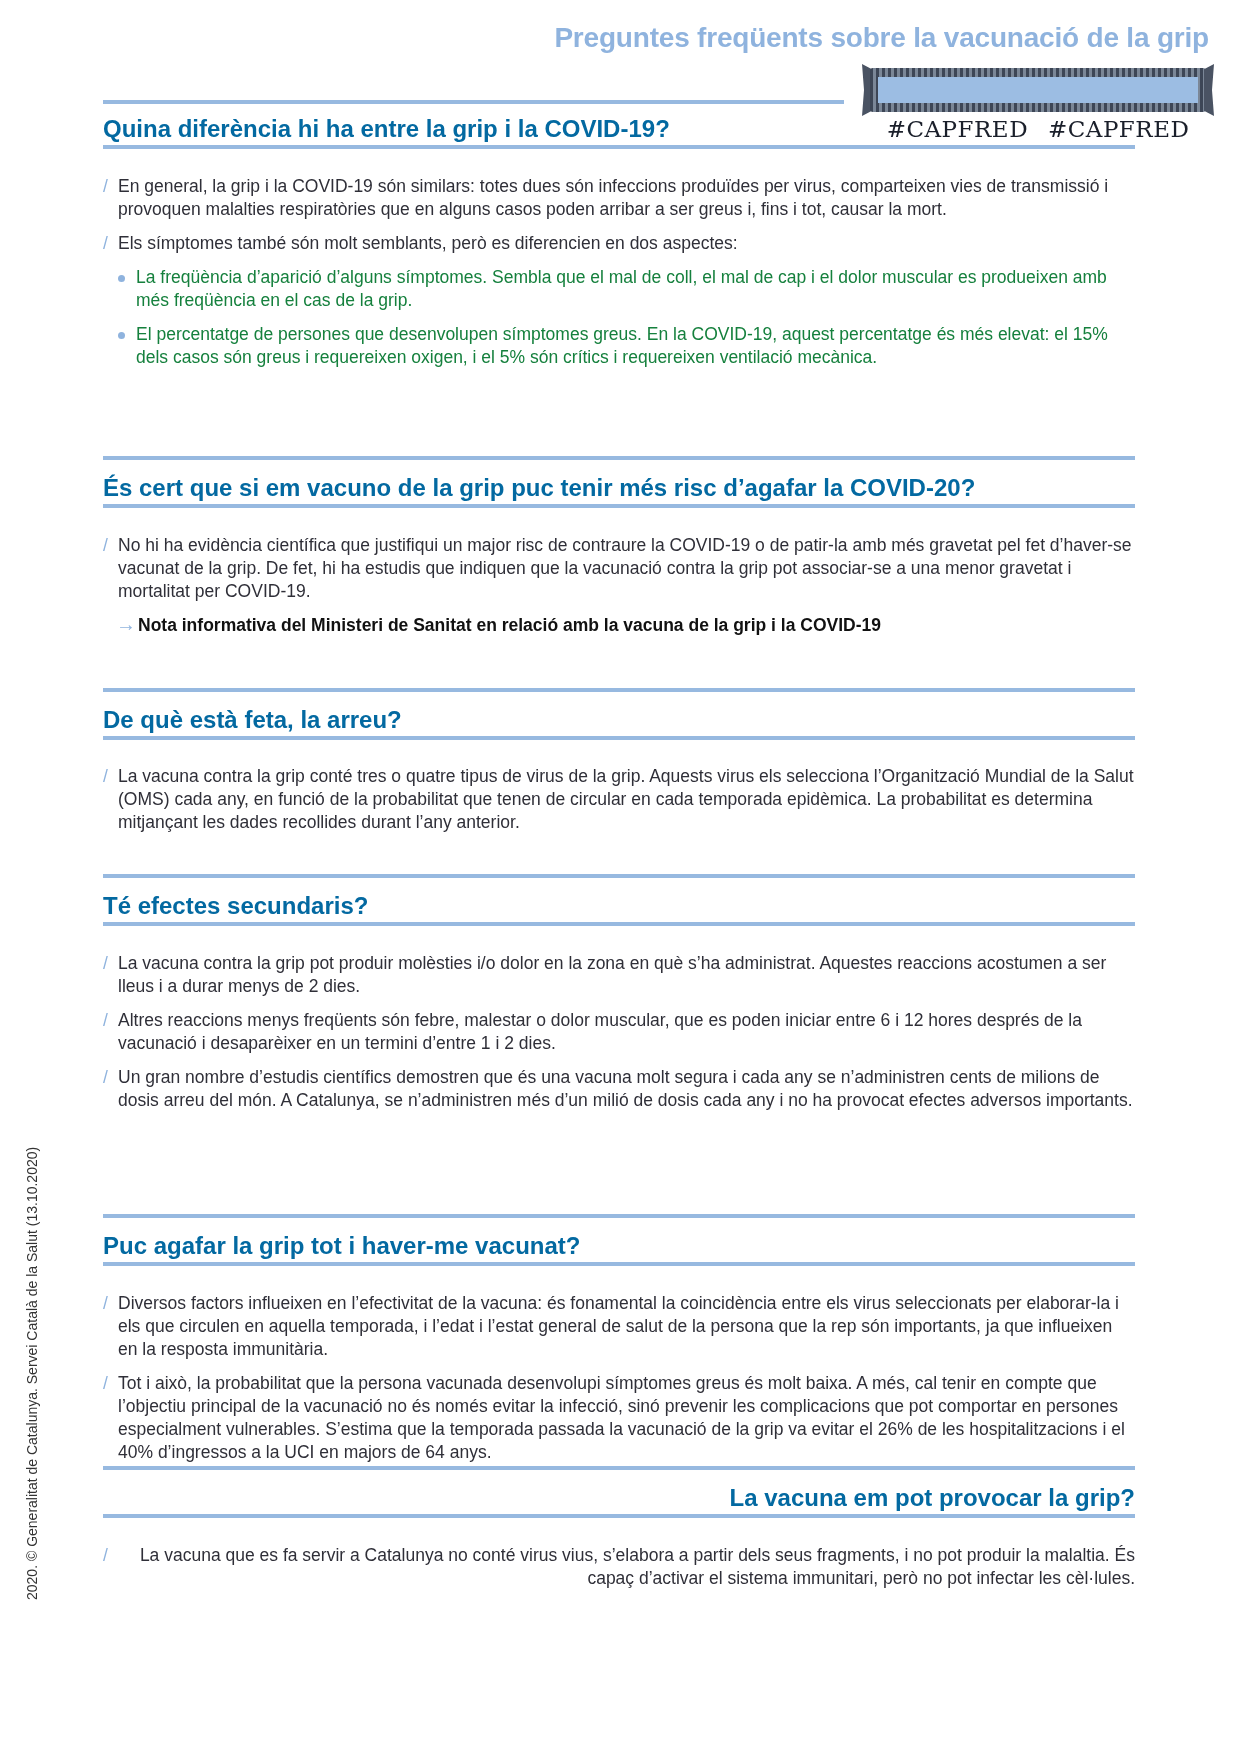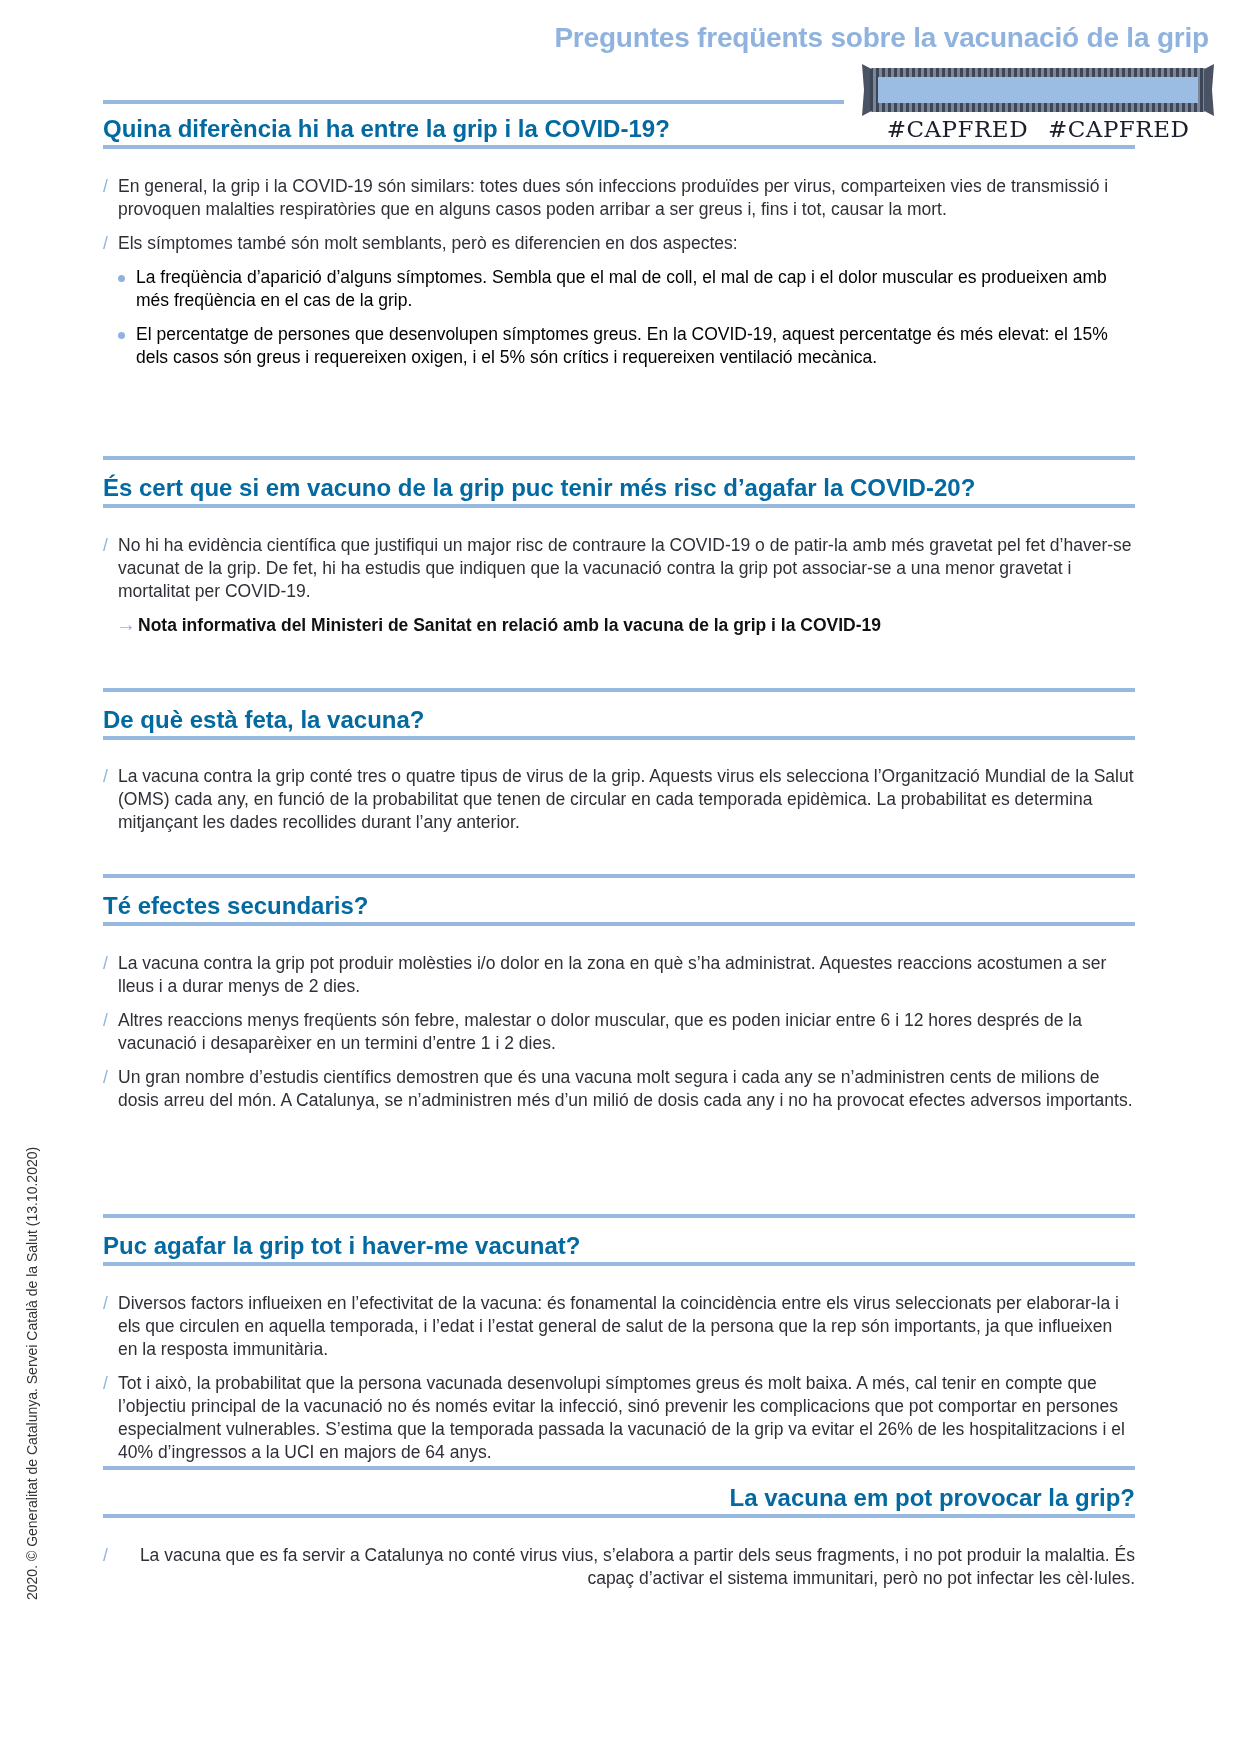--- a/index.html
+++ b/index.html
@@ -22,21 +22,21 @@
 
   .side-note { position: absolute; left: 24px; top: 1600px; transform-origin: 0 0; transform: rotate(-90deg);
                white-space: nowrap; font-size: 14px; color: #333; }
 
   .content { position: absolute; left: 103px; top: 0; width: 1032px; }
   .section { position: absolute; left: 0; width: 1032px; }
   .rule { height: 4px; background: #97b9e0; }
   .q { font-size: 24px; font-weight: bold; color: #0369a1; padding: 0; height: 44px; line-height: 56px; }
   .para { position: relative; padding-left: 15px; font-size: 17.5px; line-height: 23px; color: #2f2f38; margin-top: 0; }
   .para .slash { position: absolute; left: 0; top: 0; color: #8fb3de; }
-  .bullet { position: relative; padding-left: 33px; font-size: 17.5px; line-height: 23px; color: #000000; }
+  .bullet { position: relative; padding-left: 33px; font-size: 17.5px; line-height: 23px; color: #15803d; }
   .bullet .dot { position: absolute; left: 15px; top: 9px; width: 7px; height: 7px; border-radius: 50%; background: #8fb3de; }
   .link-line { position: relative; padding-left: 35px; font-size: 17.5px; font-weight: bold; line-height: 23px; color: #111; }
   .link-line .arrow { position: absolute; left: 13px; top: -1px; color: #8fb3de; font-weight: normal; font-size: 20px; }
 </style>
 </head>
 <body>
 
 <div class="header-title">Preguntes freqüents sobre la vacunació de la grip</div>
 <div class="top-rule"></div>
 
@@ -82,21 +82,21 @@
       <span>No hi ha evidència científica que justifiqui un major risc de contraure la COVID-19 o de patir-la amb més gravetat pel fet d’haver-se vacunat de la grip. De fet, hi ha estudis que indiquen que la vacunació contra la grip pot associar-se a una menor gravetat i mortalitat per COVID-19.</span>
     </div>
     <div class="link-line" style="margin-top:11px;">
       <span class="arrow">→</span>
       <span>Nota informativa del Ministeri de Sanitat en relació amb la vacuna de la grip i la COVID-19</span>
     </div>
   </div>
 
   <div class="section" style="top:688px;">
     <div class="rule"></div>
-    <div class="q">De què està feta, la vacuna?</div>
+    <div class="q">De què està feta, la arreu?</div>
     <div class="rule"></div>
     <div class="para" style="margin-top:25px;">
       <span class="slash">/</span>
       <span>La vacuna contra la grip conté tres o quatre tipus de virus de la grip. Aquests virus els selecciona l’Organització Mundial de la Salut (OMS) cada any, en funció de la probabilitat que tenen de circular en cada temporada epidèmica. La probabilitat es determina mitjançant les dades recollides durant l’any anterior.</span>
     </div>
   </div>
 
   <div class="section" style="top:874px;">
     <div class="rule"></div>
     <div class="q">Té efectes secundaris?</div>

